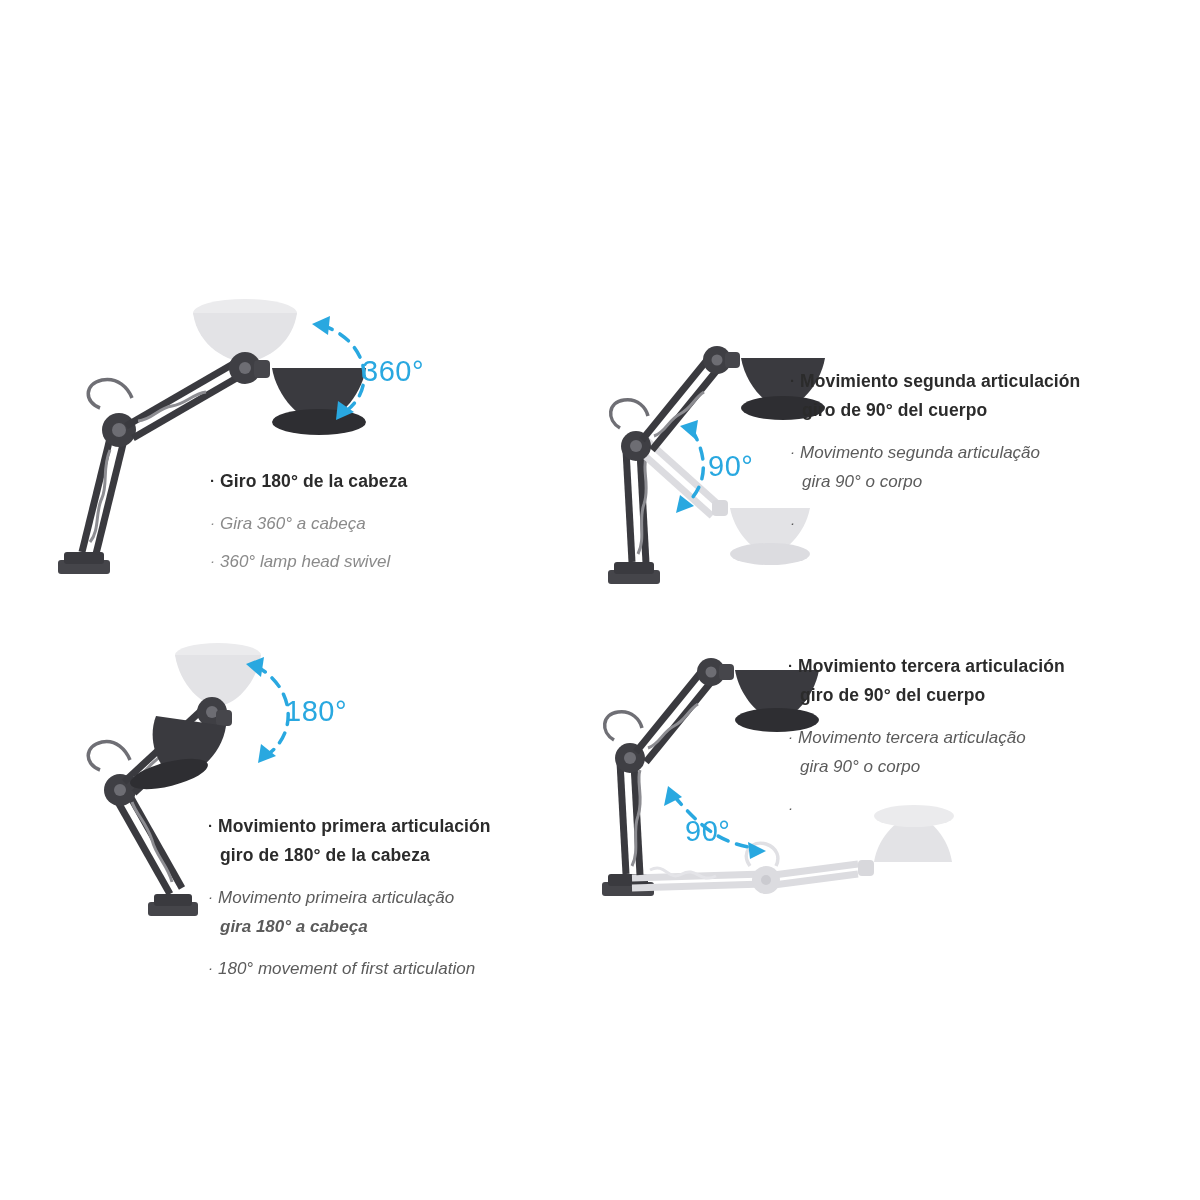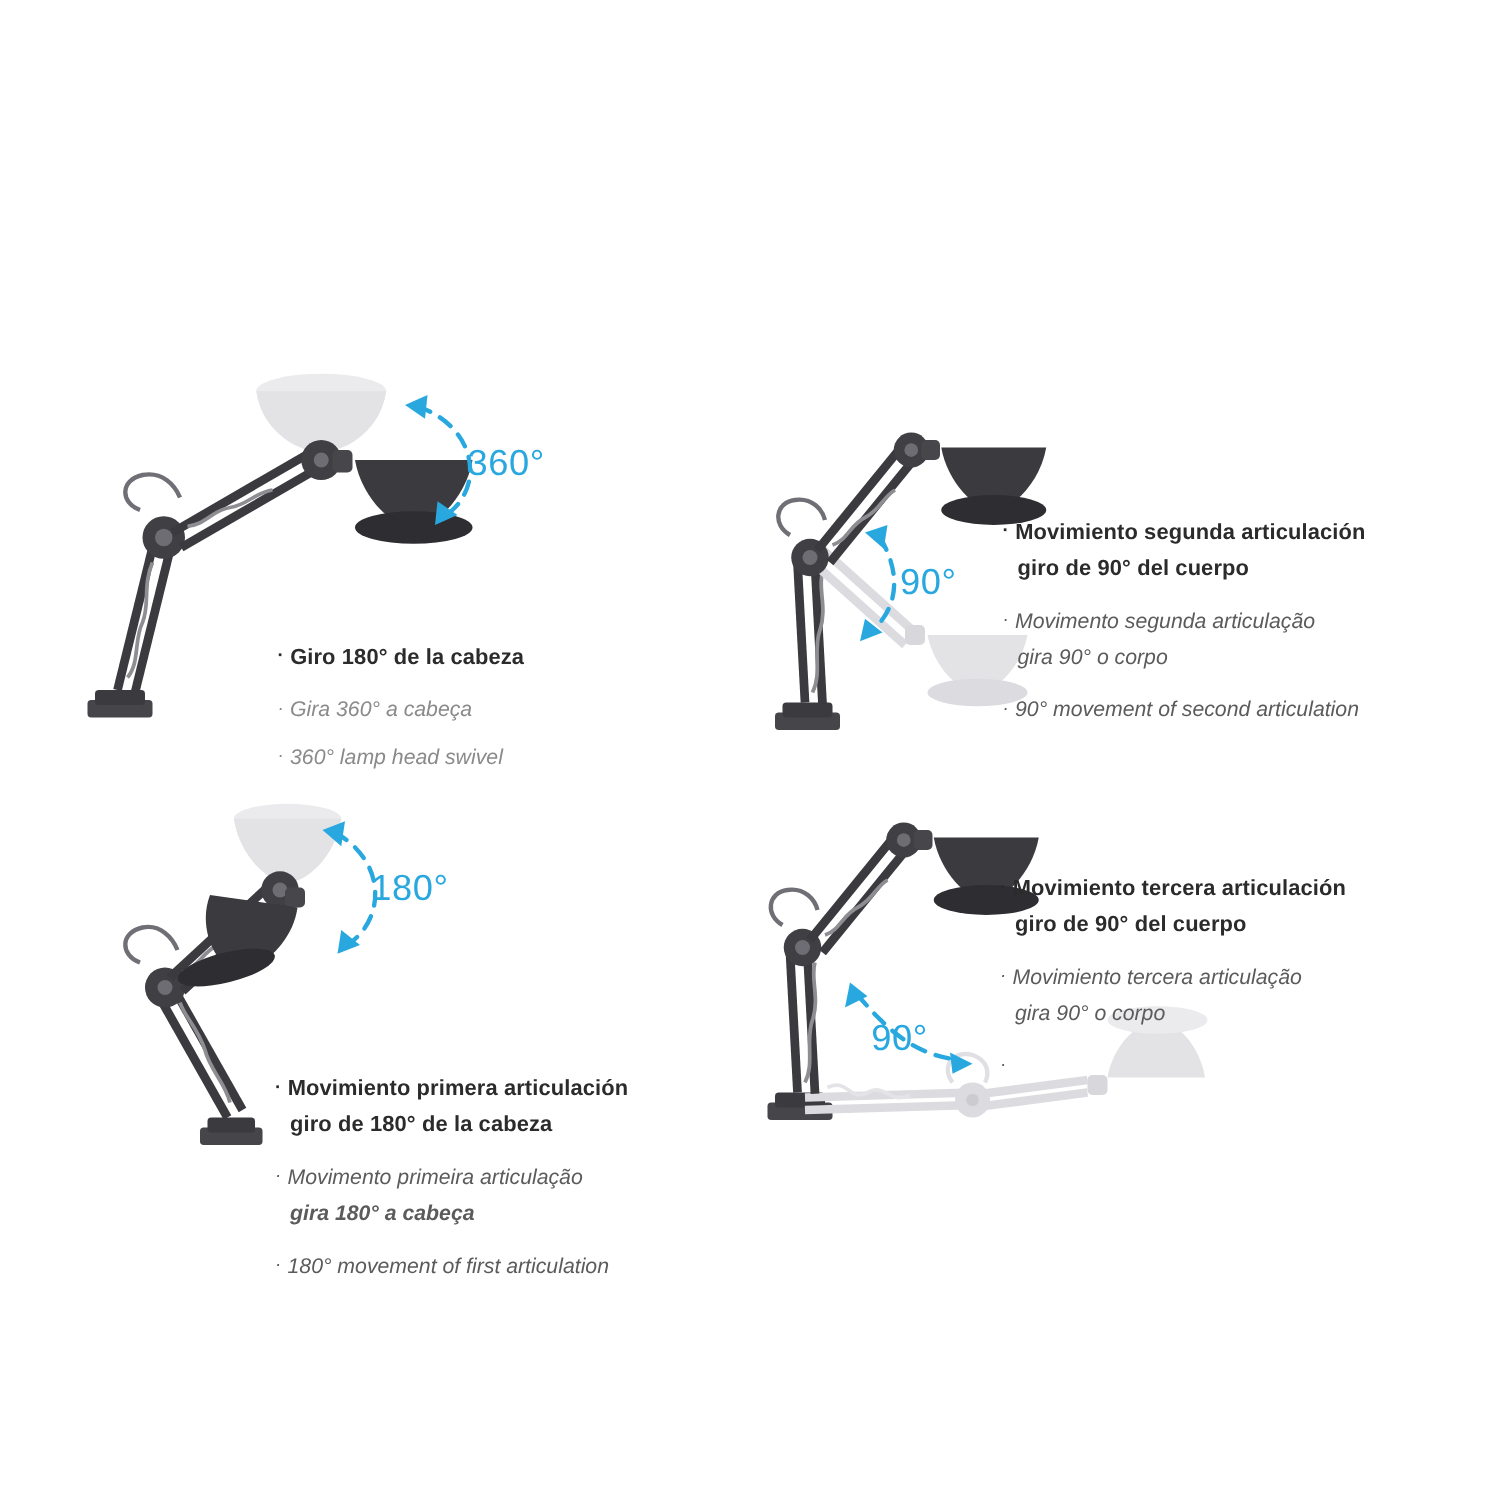--- a/index.html
+++ b/index.html
@@ -9,41 +9,40 @@
   }
   body {
     width: 1200px;
     height: 1200px;
     font-family: "Liberation Sans", sans-serif;
     position: relative;
     overflow: hidden;
   }
   .board {
     position: absolute;
-    left: 12px; top: 0;
+    left: 0; top: 0;
     width: 1128px;
     height: 1200px;
   }
   .panel {
     position: absolute;
   }
   
   #panel-0 { left: 40px;  top: 280px;  width: 560px; height: 330px; }
   #panel-1 { left: 580px; top: 320px;  width: 600px; height: 290px; }
   #panel-2 { left: 40px;  top: 630px;  width: 560px; height: 350px; }
   #panel-3 { left: 570px; top: 630px;  width: 620px; height: 300px; }
 
   .art {
     position: absolute;
     left: 0;
     top: 0;
   }
   .text-block {
     position: absolute;
-    margin-top: 44px;
   }
   #panel-0 .text-block { left: 170px; top: 190px; width: 390px; }
   #panel-1 .text-block { left: 210px; top: 50px;  width: 390px; }
   #panel-2 .text-block { left: 168px; top: 185px; width: 400px; }
   #panel-3 .text-block { left: 218px; top: 25px;  width: 400px; }
 
   .line {
     display: flex;
     align-items: flex-start;
     margin-bottom: 6px;
@@ -233,21 +232,20 @@
       <div class="line l-tertiary">
         <span class="bullet">·</span>
         <span>Movimento segunda articulação</span>
       </div>
       <div class="line l-tertiary" style="padding-left:12px;">
         <span>gira 90° o corpo</span>
       </div>
       <div class="spacer-md"></div>
       <div class="line l-tertiary">
         <span class="bullet">·</span>
-        <span>90° movement of second articulation</span>
       </div>
     </div>
   </div>
 
   <div class="panel" id="panel-2">
     <svg class="art" width="380" height="330" viewBox="0 0 380 330">
 
       <g>
         <ellipse cx="178" cy="25" rx="43" ry="12" fill="#ebebed"></ellipse>
         <path d="M135 25 C140 56 163 76 178 76 C193 76 216 56 221 25 Z" fill="#e3e3e6"></path>
@@ -385,21 +383,21 @@
       <div class="line l-primary">
         <span class="bullet">·</span>
         <span>Movimiento tercera articulación</span>
       </div>
       <div class="line l-primary" style="padding-left:12px;">
         <span>giro de 90° del cuerpo</span>
       </div>
       <div class="spacer-md"></div>
       <div class="line l-tertiary">
         <span class="bullet">·</span>
-        <span>Movimiento tercera articulação</span>
+        <span>Movimento tercera articulação</span>
       </div>
       <div class="line l-tertiary" style="padding-left:12px;">
         <span>gira 90° o corpo</span>
       </div>
       <div class="spacer-md"></div>
       <div class="line l-tertiary">
         <span class="bullet">·</span>
       </div>
     </div>
   </div>

